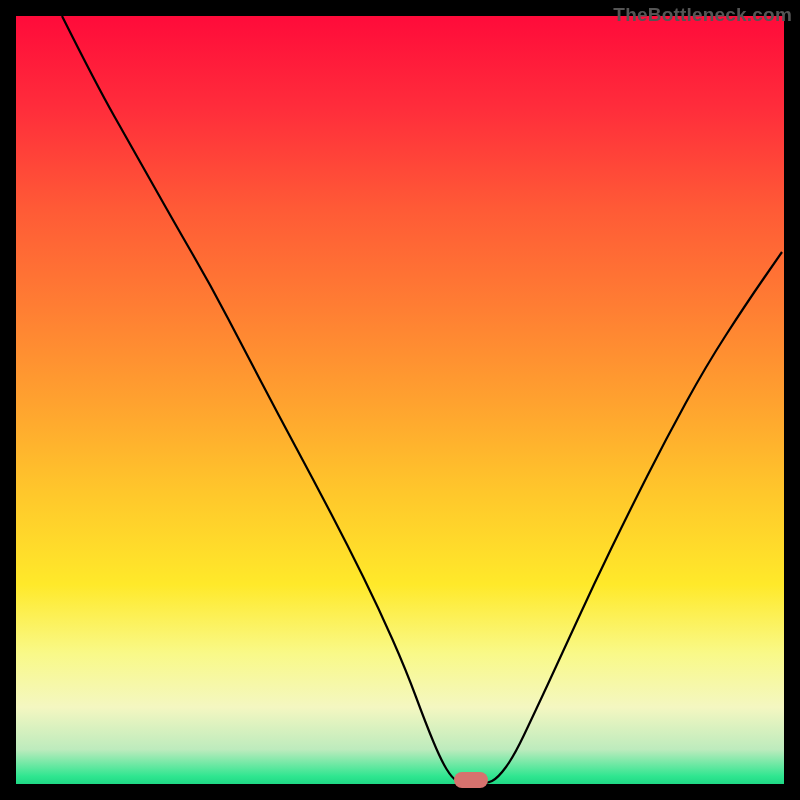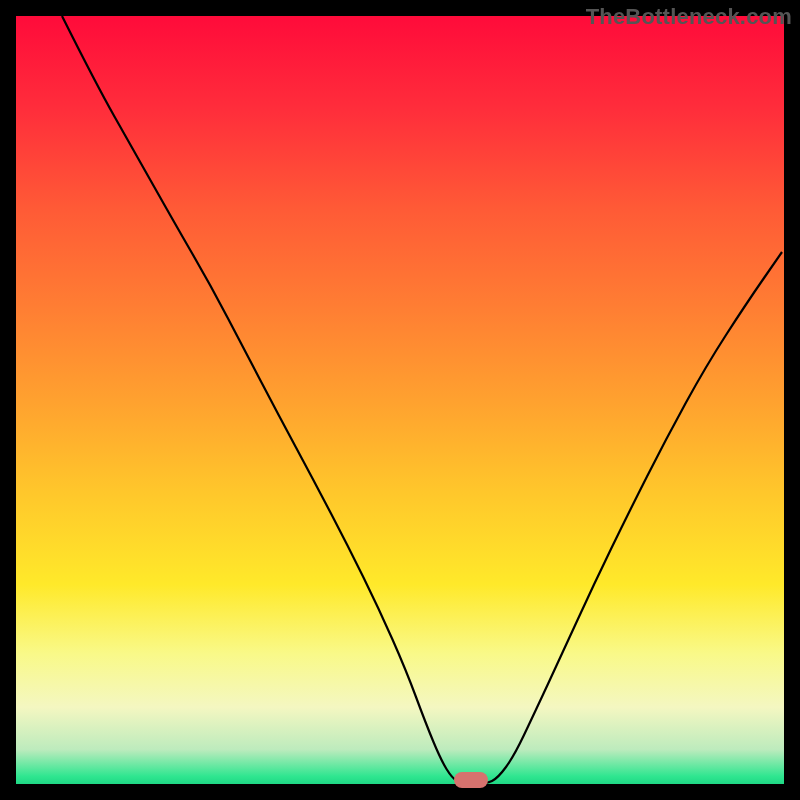--- a/index.html
+++ b/index.html
@@ -16,21 +16,21 @@
     top: 0;
     left: 0;
     width: 800px;
     height: 800px;
   }
   .watermark {
     position: absolute;
     top: 4px;
     right: 8px;
     color: #555;
-    font-size: 22px;
+    font-size: 19px;
     font-weight: 600;
     letter-spacing: 0.2px;
   }
 </style>
 </head>
 <body>
 
 <div class="chart-container">
   <svg id="chart-svg" width="800" height="800" viewBox="0 0 800 800">
     <defs>

